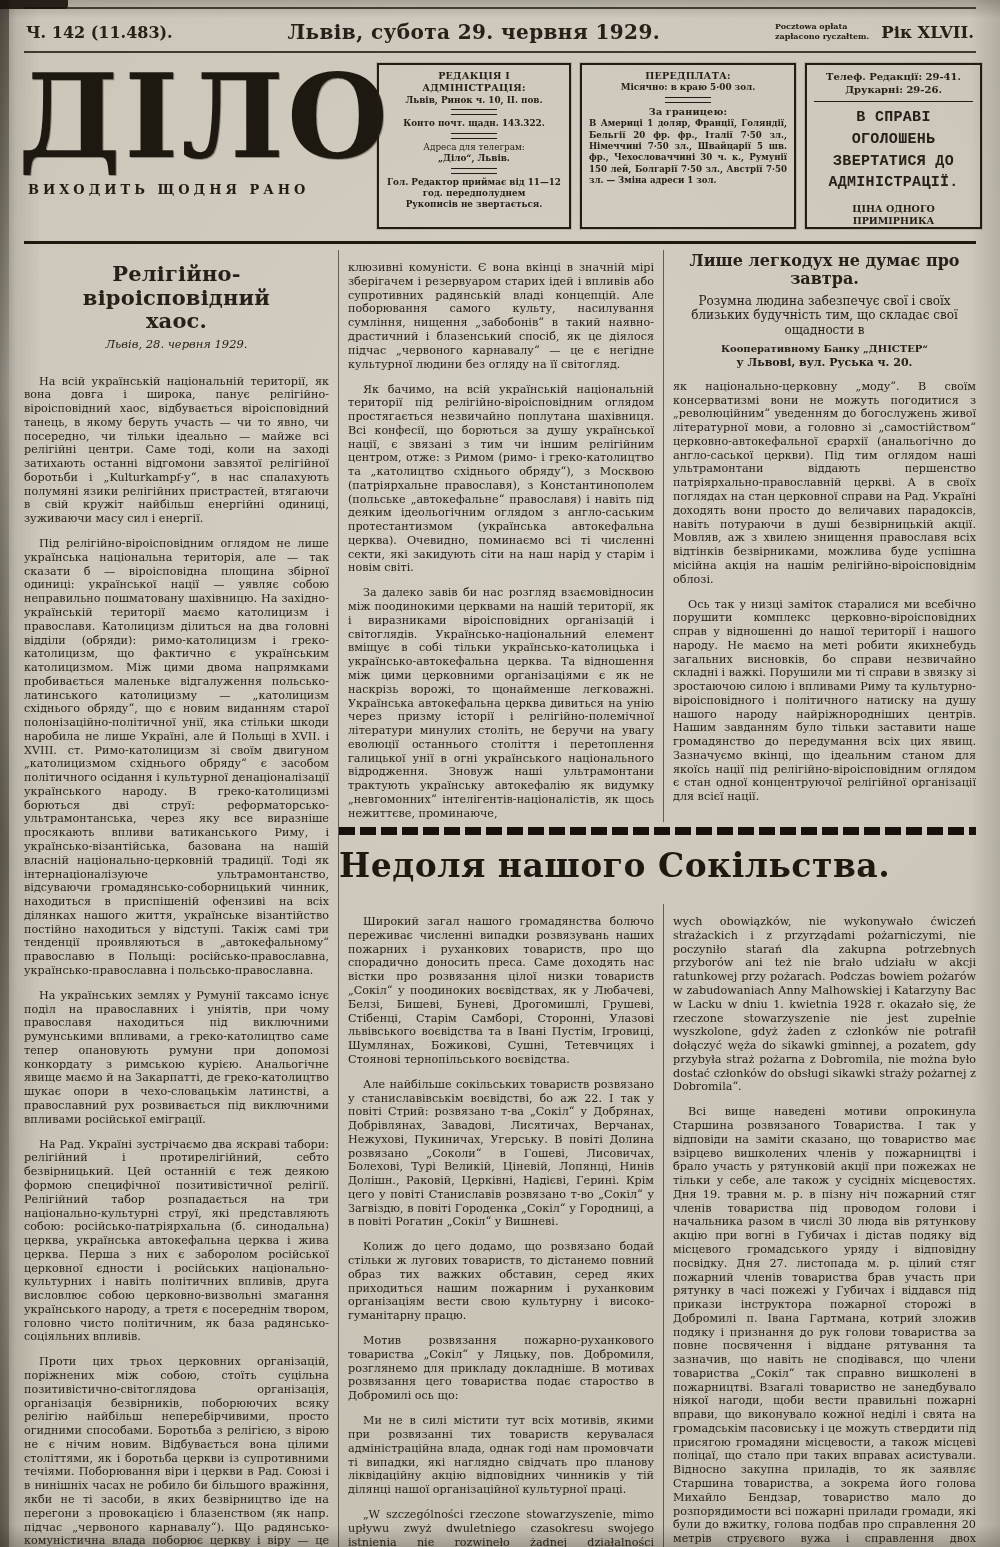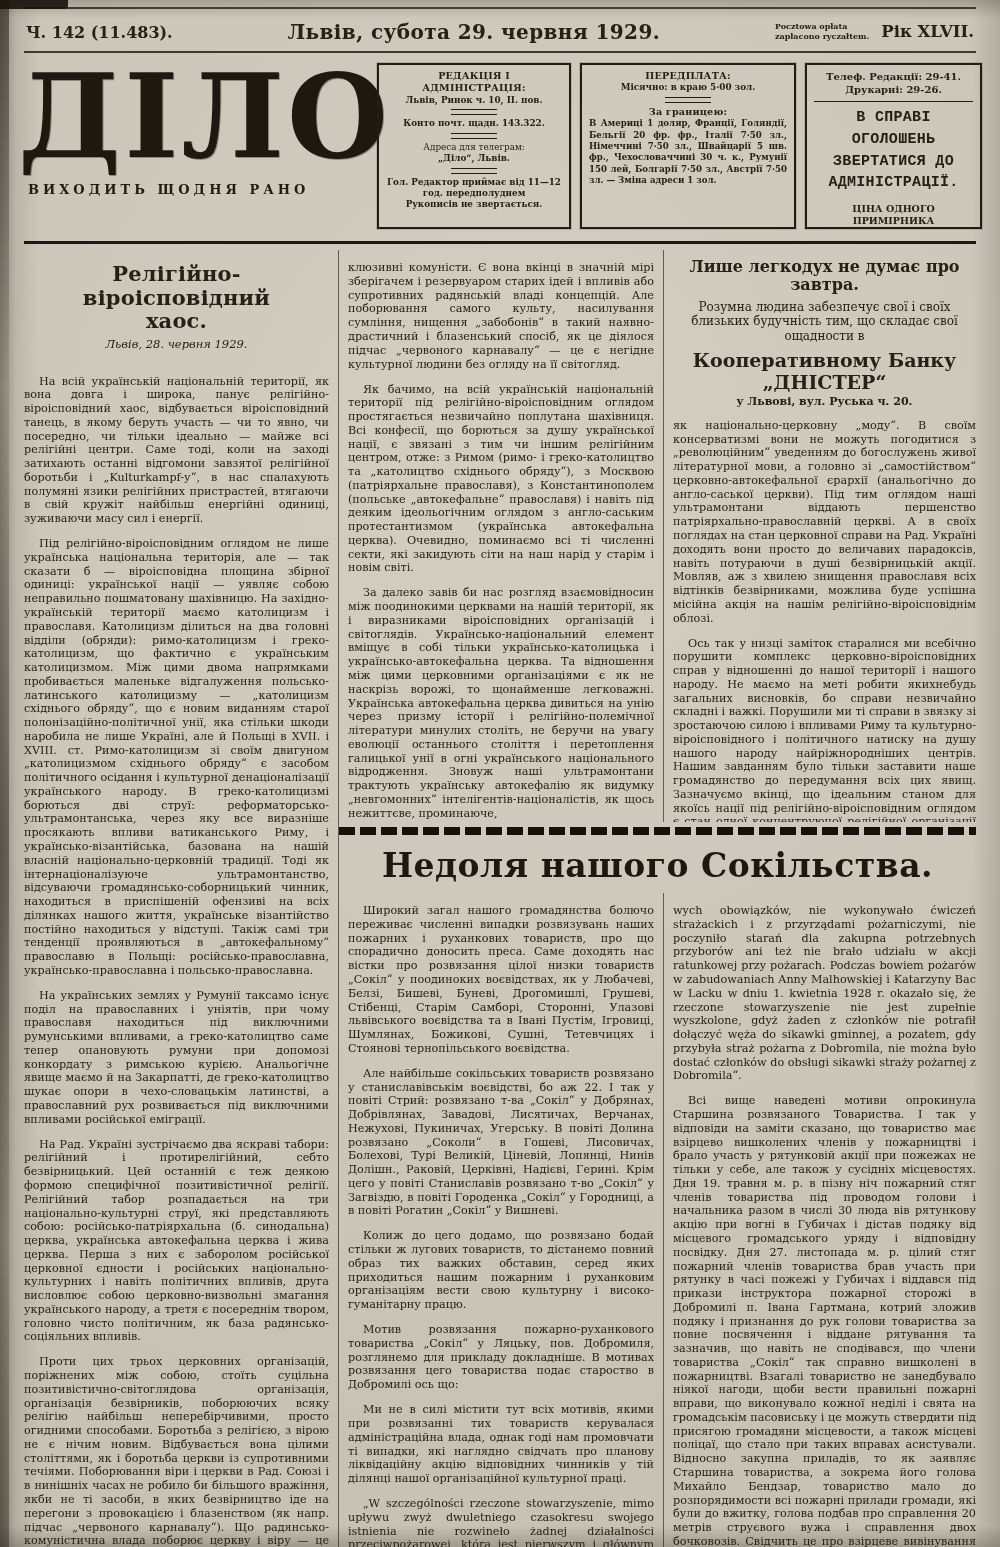--- a/index.html
+++ b/index.html
@@ -14,21 +14,21 @@
       #c7c2b4;
   }
   .top-rule{position:absolute; top:7px; left:24px; right:24px; height:2px; background:rgba(28,22,14,.75);}
   .corner-blot{position:absolute; top:0; left:0; width:68px; height:9px; background:#17120b; border-radius:0 0 4px 0; opacity:.9;}
   .edge-left{position:absolute; left:0; top:0; bottom:0; width:9px;
     background:linear-gradient(180deg, rgba(25,20,13,.55), rgba(25,20,13,.10) 25%, rgba(25,20,13,.45) 55%, rgba(25,20,13,.15) 80%, rgba(25,20,13,.4));}
 
   .masthead{display:flex; align-items:center; padding:20px 26px 5px; position:relative;}
   .issue{font-size:16px; font-weight:bold; white-space:nowrap;}
   .mh-date{flex:1; text-align:center; font-size:20px; font-weight:bold; letter-spacing:.4px;}
-  .mh-right{display:flex; align-items:flex-start;}
+  .mh-right{display:flex; align-items:flex-end;}
   .postal{font-size:8px; font-weight:bold; line-height:1.2; text-align:left;}
   .year{font-size:16.5px; font-weight:bold; margin-left:12px; white-space:nowrap;}
   .mh-rule{margin:2px 24px 0; height:2px; background:rgba(28,22,14,.8);}
 
   .header{display:flex; gap:9px; padding:10px 18px 12px; align-items:flex-start;}
   .nameplate{width:350px;}
   .np-title{font-size:116px; line-height:.92; font-weight:bold; letter-spacing:3px; color:#1d1810;
     text-shadow:1px 1px 0 rgba(29,24,16,.35);}
   .np-sub{margin:12px 0 0 10px; font-size:13px; font-weight:bold; letter-spacing:4px; color:#221c13;}
   .hbox{border:2px solid #221c14; height:152px; overflow:hidden; padding:5px 7px; text-align:center; line-height:1.3;
@@ -52,26 +52,26 @@
   .vrule{width:1px; background:rgba(40,33,24,.65);}
   .right-area{flex:1; display:flex; flex-direction:column;}
   .upper{display:flex; height:572px; overflow:hidden;}
   .col2{width:306px; padding:0 9px;}
   .col3{flex:1; padding-left:9px; overflow:hidden;}
   .bt{font-size:11.2px; line-height:1.23; text-align:justify; text-indent:15px;}
   .cont{text-indent:0;}
   .a1-title{margin:12px 0 4px; text-align:center; font-size:21px; line-height:1.12; font-weight:bold; letter-spacing:.2px;}
   .dateline{text-align:center; font-style:italic; font-size:11.5px; margin-bottom:24px;}
   .ad{text-align:center; margin:0 0 9px;}
-  .ad-h{font-size:16px; font-weight:bold; line-height:1.15; margin-top:8px;}
+  .ad-h{font-size:16px; font-weight:bold; line-height:1.15; margin-top:2px;}
   .ad-b{font-size:12px; line-height:1.22; margin-top:5px; padding:0 4px;}
-  .ad-bank{font-size:19px; font-weight:bold; margin-top:5px;}
+  .ad-bank{font-size:10px; font-weight:bold; margin-top:5px;}
   .ad-addr{font-size:11px; font-weight:bold; margin-top:2px;}
   .dash-rule{height:8px; margin:5px 0 3px; background:repeating-linear-gradient(90deg, #16110a 0 16px, rgba(0,0,0,0) 16px 21px);}
-  .a2-title{text-align:center; font-size:33px; font-weight:bold; letter-spacing:.5px; margin:8px 0 8px; color:#1d1810;}
+  .a2-title{text-align:left; font-size:33px; font-weight:bold; letter-spacing:.5px; margin:8px 0 19px; color:#1d1810;}
   .lower{display:flex; flex:1; overflow:hidden;}
   .colA{width:306px; padding:0 9px;}
   .colB{flex:1; padding-left:9px;}
 </style>
 </head>
 <body>
 
 <div class="page">
   <div class="top-rule"></div>
   <div class="corner-blot"></div>

